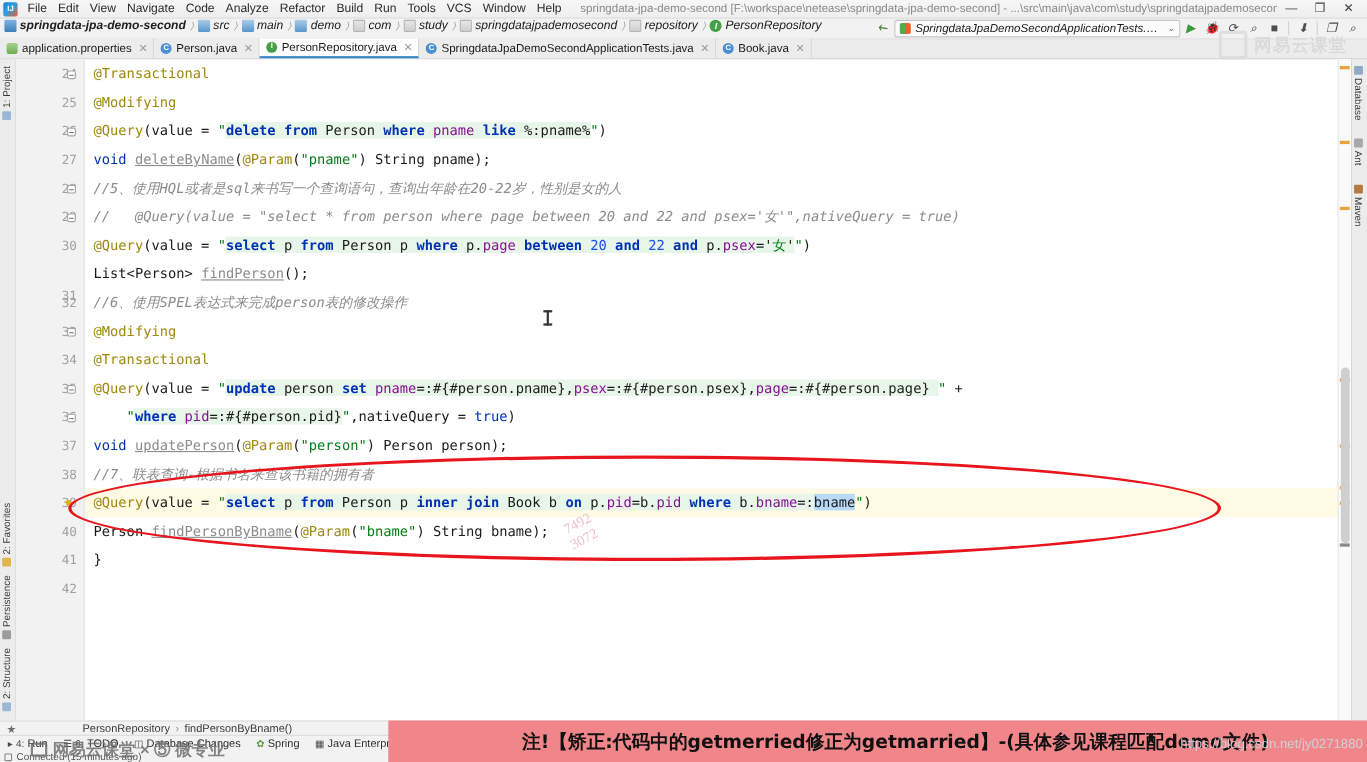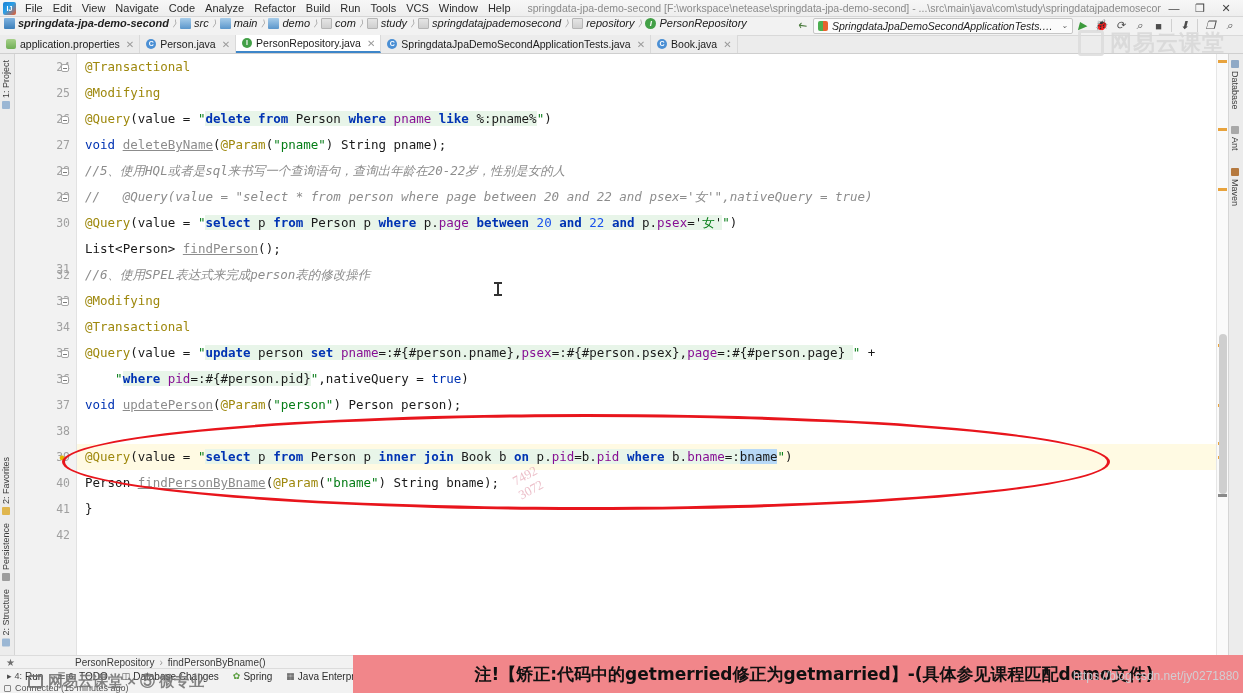--- a/index.html
+++ b/index.html
@@ -147,21 +147,21 @@
   .railmark{position:absolute;right:1px;width:9px;height:3px;}
 
   
   .ellipse{
     position:absolute;border:3px solid #e8151c;border-radius:50%;
     pointer-events:none;
   }
   
   .wm-ne{
     position:absolute;right:18px;top:28px;display:flex;align-items:center;gap:6px;
-    color:#d8d8d8;font-size:22px;font-weight:bold;letter-spacing:1px;opacity:.85;
+    color:#d8d8d8;font-size:16px;font-weight:bold;letter-spacing:1px;opacity:.85;
   }
   .wm-ne .box{width:26px;height:26px;border:3px solid #dcdcdc;border-radius:3px;}
   .wm-num{position:absolute;color:#eab9c4;font-size:13px;
      transform:rotate(-28deg);font-family:"Liberation Serif",serif;opacity:.9;}
 
   
   .navbreadcrumb{
     position:absolute;left:0;bottom:24px;width:1243px;height:14px;background:#f2f2f2;
     border-top:1px solid #dcdcdc;display:flex;align-items:center;padding-left:6px;
     font-size:10px;color:#3a3a3a;
@@ -402,20 +402,21 @@
         <div class="cl" style="top: 104px;"><span class="cm">//5、使用HQL或者是sql来书写一个查询语句，查询出年龄在20-22岁，性别是女的人</span></div>
         <div class="cl" style="top: 130px;"><span class="cm">//   @Query(value = "select * from person where page between 20 and 22 and psex='女'",nativeQuery = true)</span></div>
         <div class="cl" style="top: 156px;"><span class="ann">@Query</span><span class="pl">(value = </span><span class="str">"</span><span class="sqlbg"><span class="sqlkw">select</span><span class="pl"> p </span><span class="sqlkw">from</span><span class="pl"> Person p </span><span class="sqlkw">where</span><span class="pl"> p.</span><span class="sqlid">page</span><span class="pl"> </span><span class="sqlkw">between</span><span class="pl"> </span><span class="num">20</span><span class="pl"> </span><span class="sqlkw">and</span><span class="pl"> </span><span class="num">22</span><span class="pl"> </span><span class="sqlkw">and</span><span class="pl"> p.</span><span class="sqlid">psex</span><span class="pl">='</span><span class="str">女</span><span class="pl">'</span></span><span class="str">"</span><span class="pl">)</span></div>
         <div class="cl" style="top: 182px;"><span class="pl">List&lt;Person&gt; </span><span class="gray">findPerson</span><span class="pl">();</span></div>
         <div class="cl" style="top: 208px;"><span class="cm">//6、使用SPEL表达式来完成person表的修改操作</span></div>
         <div class="cl" style="top: 234px;"><span class="ann">@Modifying</span></div>
         <div class="cl" style="top: 260px;"><span class="ann">@Transactional</span></div>
         <div class="cl" style="top: 286px;"><span class="ann">@Query</span><span class="pl">(value = </span><span class="str">"</span><span class="sqlbg"><span class="sqlkw">update</span><span class="pl"> person </span><span class="sqlkw">set</span><span class="pl"> </span><span class="sqlid">pname</span><span class="pl">=:#{#person.pname},</span><span class="sqlid">psex</span><span class="pl">=:#{#person.psex},</span><span class="sqlid">page</span><span class="pl">=:#{#person.page} </span></span><span class="str">"</span><span class="pl"> +</span></div>
         <div class="cl" style="top: 312px;"><span class="pl">    </span><span class="str">"</span><span class="sqlbg"><span class="sqlkw">where</span><span class="pl"> </span><span class="sqlid">pid</span><span class="pl">=:#{#person.pid}</span></span><span class="str">"</span><span class="pl">,nativeQuery = </span><span class="kw">true</span><span class="pl">)</span></div>
         <div class="cl" style="top: 338px;"><span class="kw">void</span><span class="pl"> </span><span class="gray">updatePerson</span><span class="pl">(</span><span class="ann">@Param</span><span class="pl">(</span><span class="str">"person"</span><span class="pl">) Person person);</span></div>
+        <div class="cl" style="top: 364px;"><span class="cm">//7、联表查询-根据书名来查该书籍的拥有者</span></div>
         <div class="cl hl" style="top: 390px;"><span class="ann">@Query</span><span class="pl">(value = </span><span class="str">"</span><span class="sqlbg"><span class="sqlkw">select</span><span class="pl"> p </span><span class="sqlkw">from</span><span class="pl"> Person p </span><span class="sqlkw">inner join</span><span class="pl"> Book b </span><span class="sqlkw">on</span><span class="pl"> p.</span><span class="sqlid">pid</span><span class="pl">=b.</span><span class="sqlid">pid</span><span class="pl"> </span><span class="sqlkw">where</span><span class="pl"> b.</span><span class="sqlid">bname</span><span class="pl">=:</span><span class="caretsel">bname</span></span><span class="str">"</span><span class="pl">)</span></div>
         <div class="cl" style="top: 416px;"><span class="pl">Person </span><span class="gray">findPersonByBname</span><span class="pl">(</span><span class="ann">@Param</span><span class="pl">(</span><span class="str">"bname"</span><span class="pl">) String bname);</span></div>
         <div class="cl" style="top: 442px;"><span class="pl">}</span></div>
         <div class="cl" style="top: 468px;"></div>
       </div>
 
     <div class="ibeam" style="left:482px;top:228px;"></div>
 
     <div class="rail">
       <div class="railmark" style="top:6px;background:#e8a33d;"></div>

